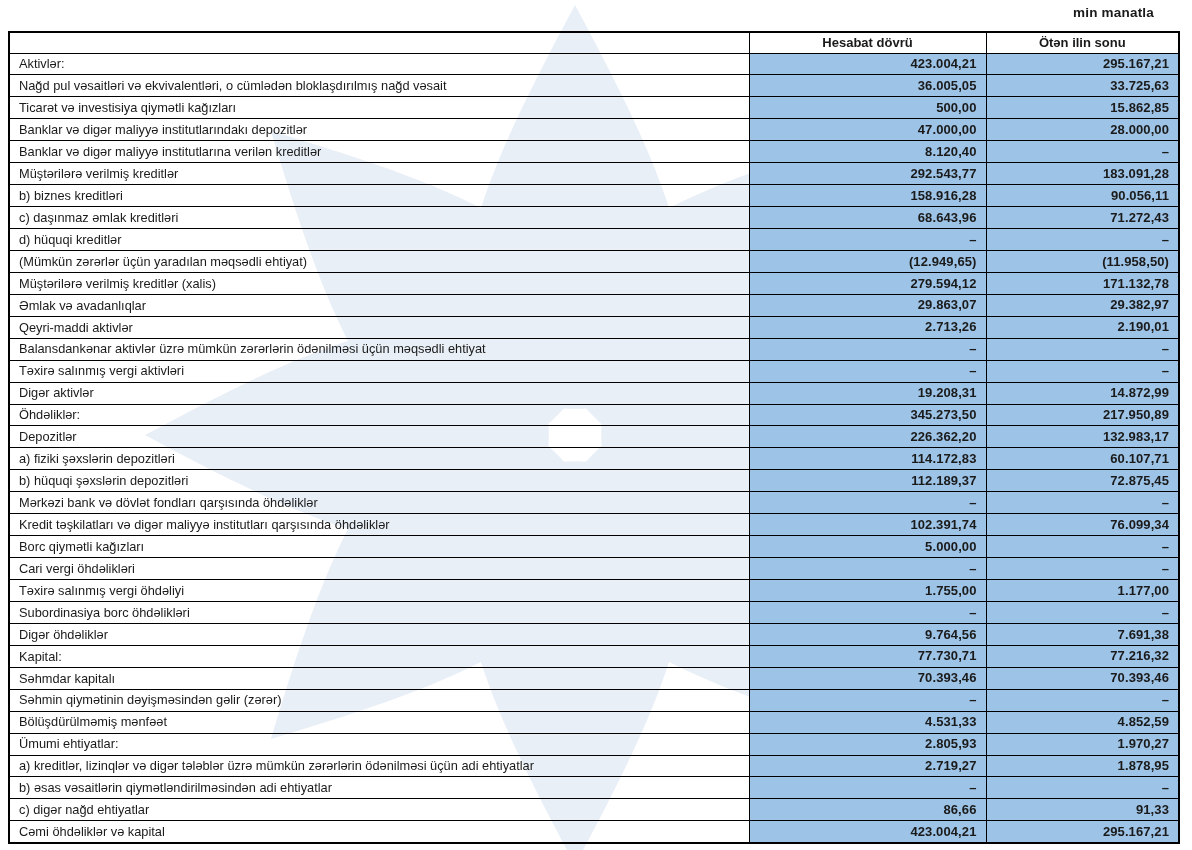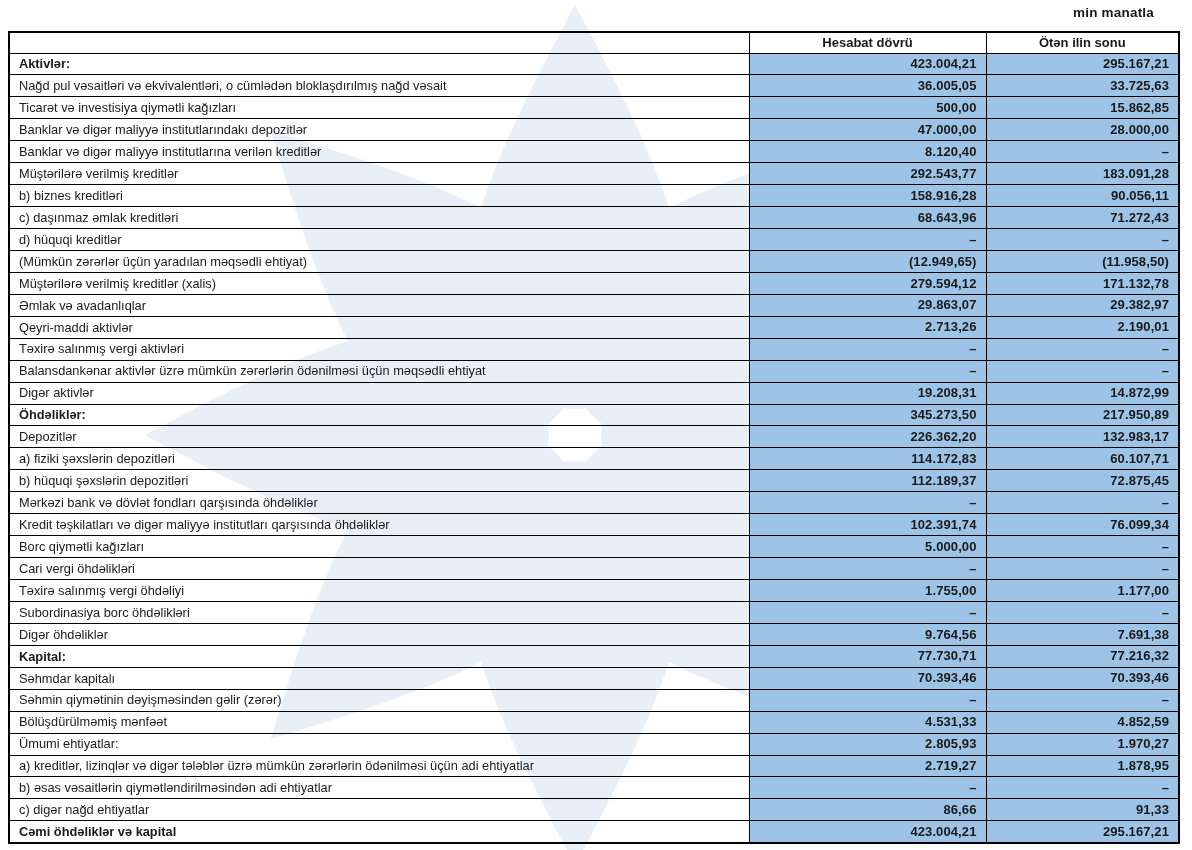--- a/index.html
+++ b/index.html
@@ -62,21 +62,21 @@
     background: transparent;
     font-weight: normal;
   }
   td.value-cell {
     text-align: right;
     font-weight: bold;
     background: var(--cell-blue);
     font-size: 13px;
     letter-spacing: 0.1px;
   }
-  tr.bold-row td.label-cell { font-weight: bold; }
+  tr.bold-row td.label-cell { font-weight: normal; }
 </style>
 </head>
 <body>
 
 <svg class="watermark" viewBox="0 0 1192 850" xmlns="http://www.w3.org/2000/svg" aria-hidden="true">
   <g transform="translate(575,435)">
     <g id="petals">
       <path class="petal" transform="rotate(0)" d="M0,-430 C70,-300 115,-205 115,-105 C115,0 -115,0 -115,-105 C-115,-205 -70,-300 0,-430 Z"></path>
       <path class="petal" transform="rotate(45)" d="M0,-430 C70,-300 115,-205 115,-105 C115,0 -115,0 -115,-105 C-115,-205 -70,-300 0,-430 Z"></path>
       <path class="petal" transform="rotate(90)" d="M0,-430 C70,-300 115,-205 115,-105 C115,0 -115,0 -115,-105 C-115,-205 -70,-300 0,-430 Z"></path>
@@ -164,26 +164,26 @@
     <td class="label-cell">Əmlak və avadanlıqlar</td>
     <td class="value-cell">29.863,07</td>
     <td class="value-cell">29.382,97</td>
   </tr>
       <tr>
     <td class="label-cell">Qeyri-maddi aktivlər</td>
     <td class="value-cell">2.713,26</td>
     <td class="value-cell">2.190,01</td>
   </tr>
       <tr>
+    <td class="label-cell">Balansdankənar aktivlər üzrə mümkün zərərlərin ödənilməsi üçün məqsədli ehtiyat</td>
+    <td class="value-cell">–</td>
+    <td class="value-cell">–</td>
+  </tr>
+      <tr>
     <td class="label-cell">Təxirə salınmış vergi aktivləri</td>
-    <td class="value-cell">–</td>
-    <td class="value-cell">–</td>
-  </tr>
-      <tr>
-    <td class="label-cell">Balansdankənar aktivlər üzrə mümkün zərərlərin ödənilməsi üçün məqsədli ehtiyat</td>
     <td class="value-cell">–</td>
     <td class="value-cell">–</td>
   </tr>
       <tr>
     <td class="label-cell">Digər aktivlər</td>
     <td class="value-cell">19.208,31</td>
     <td class="value-cell">14.872,99</td>
   </tr>
       <tr class="bold-row">
     <td class="label-cell">Öhdəliklər:</td>

